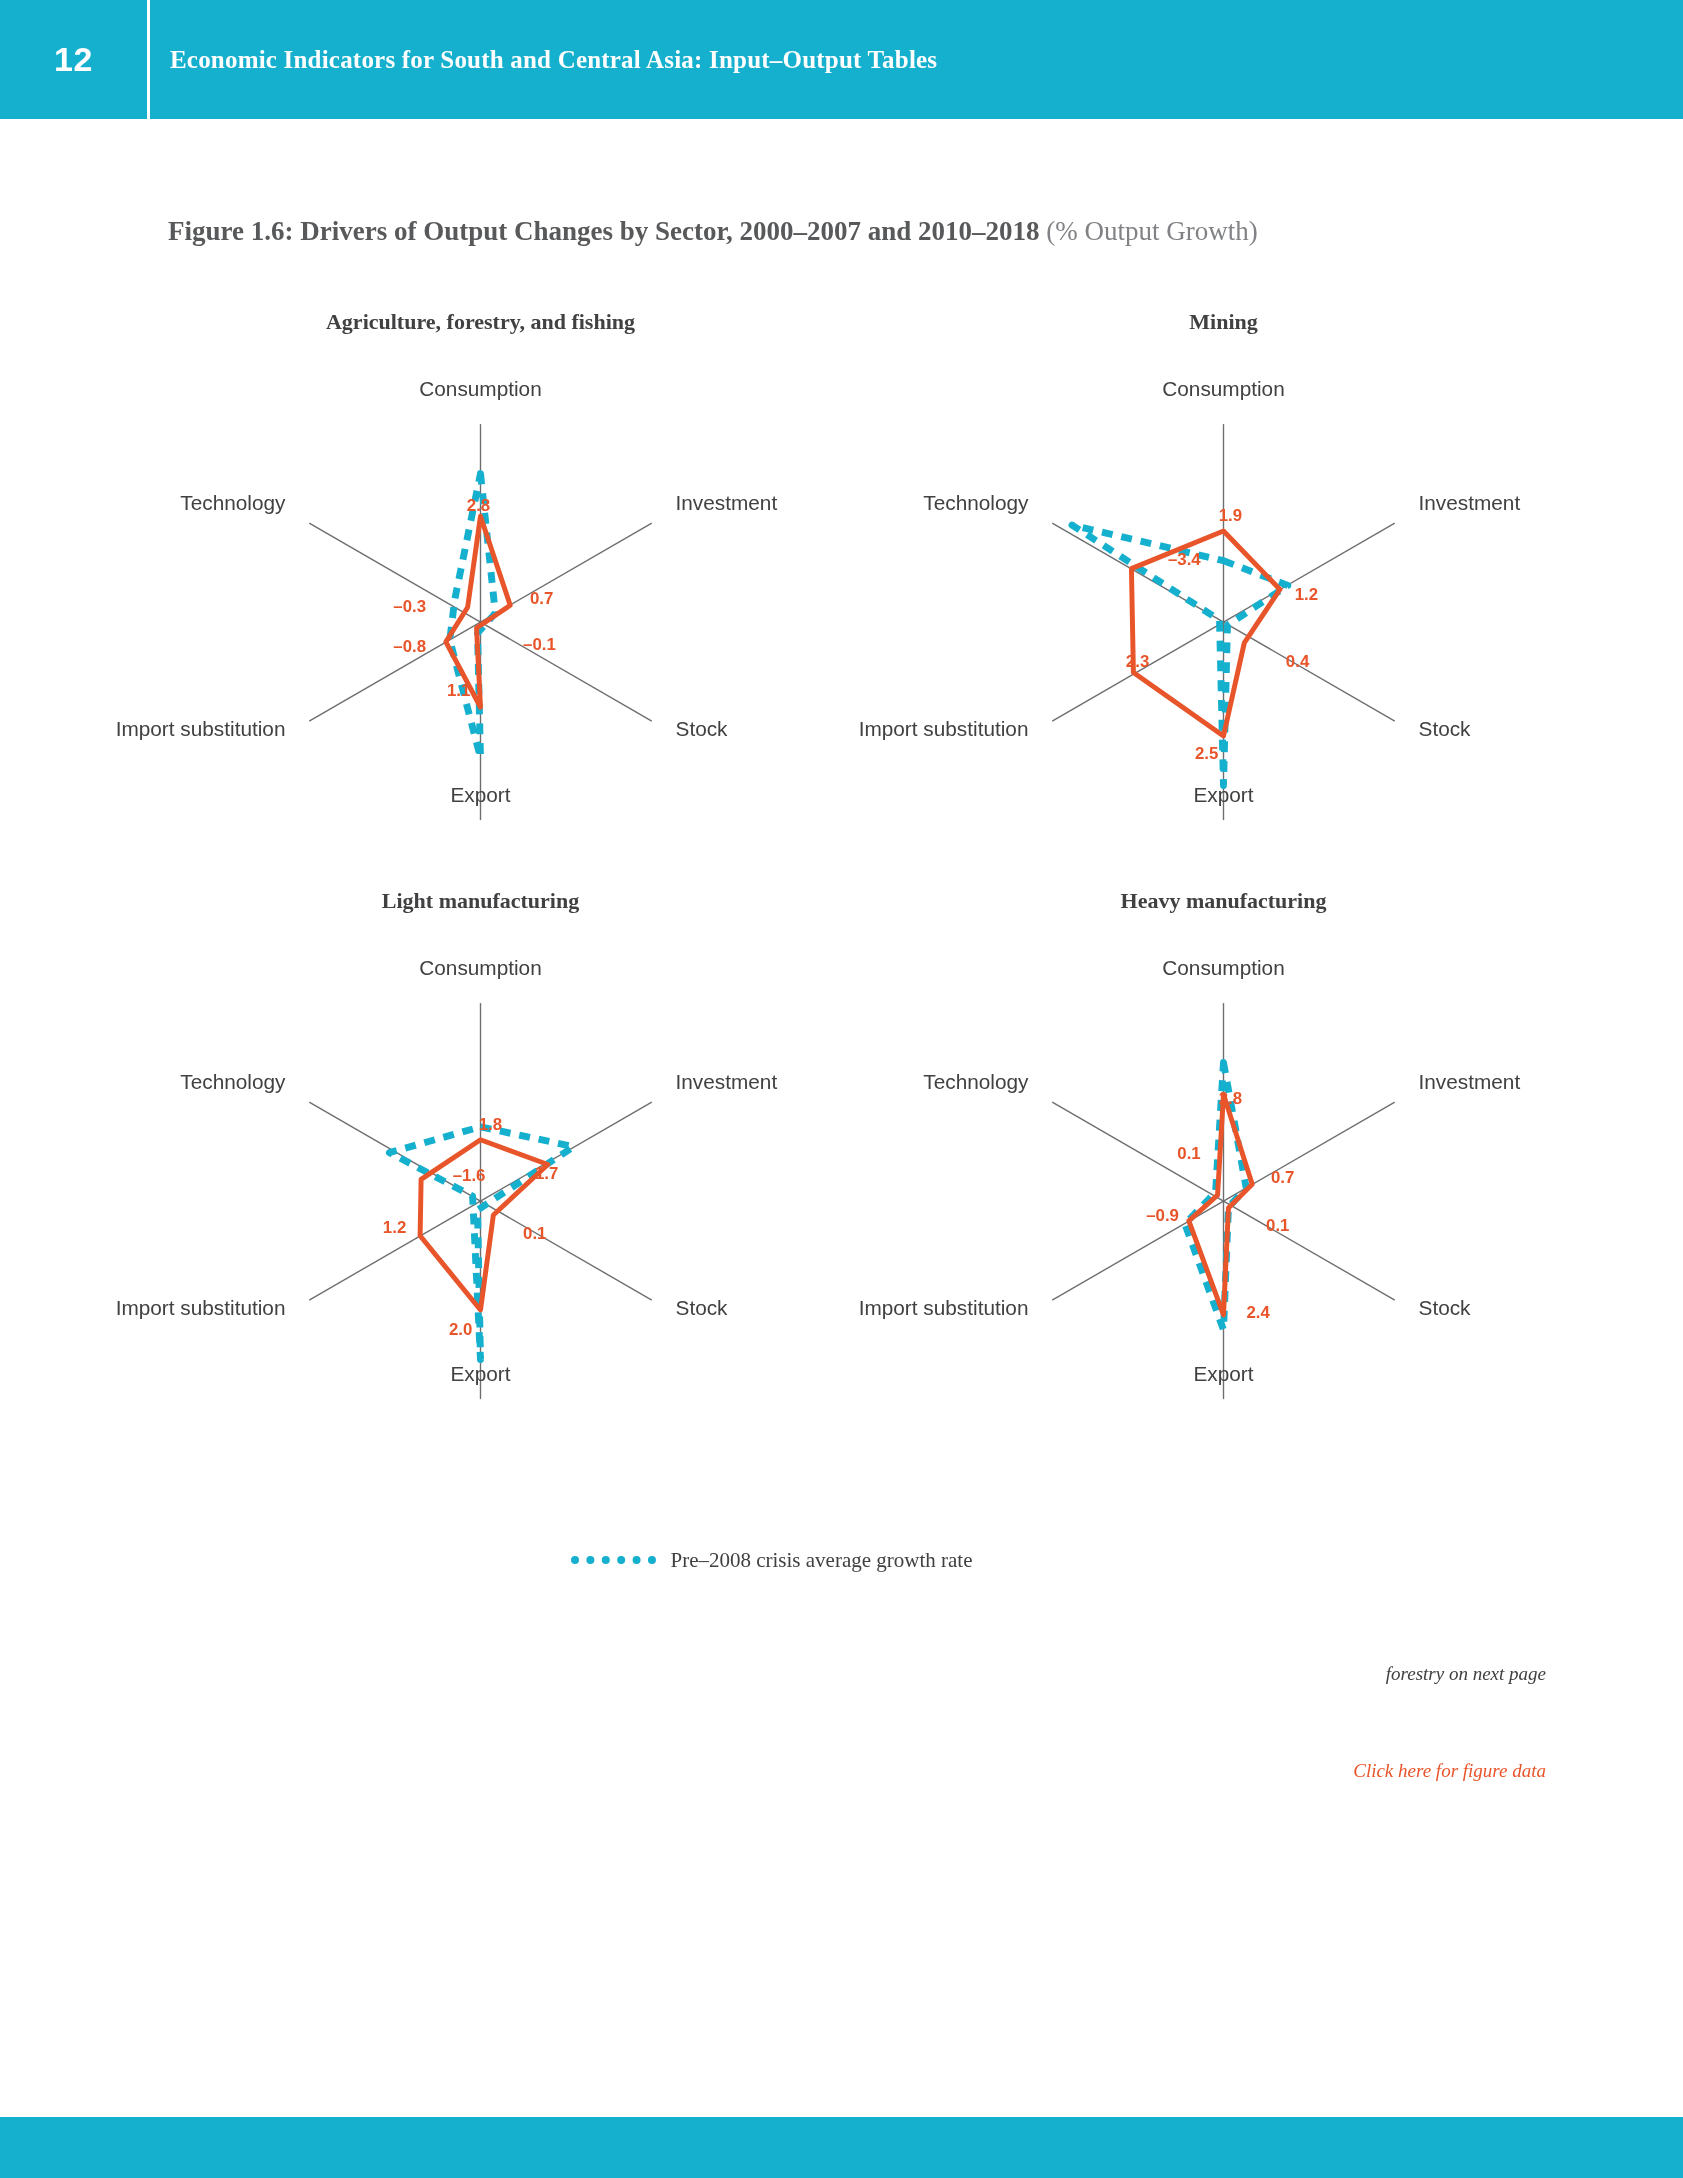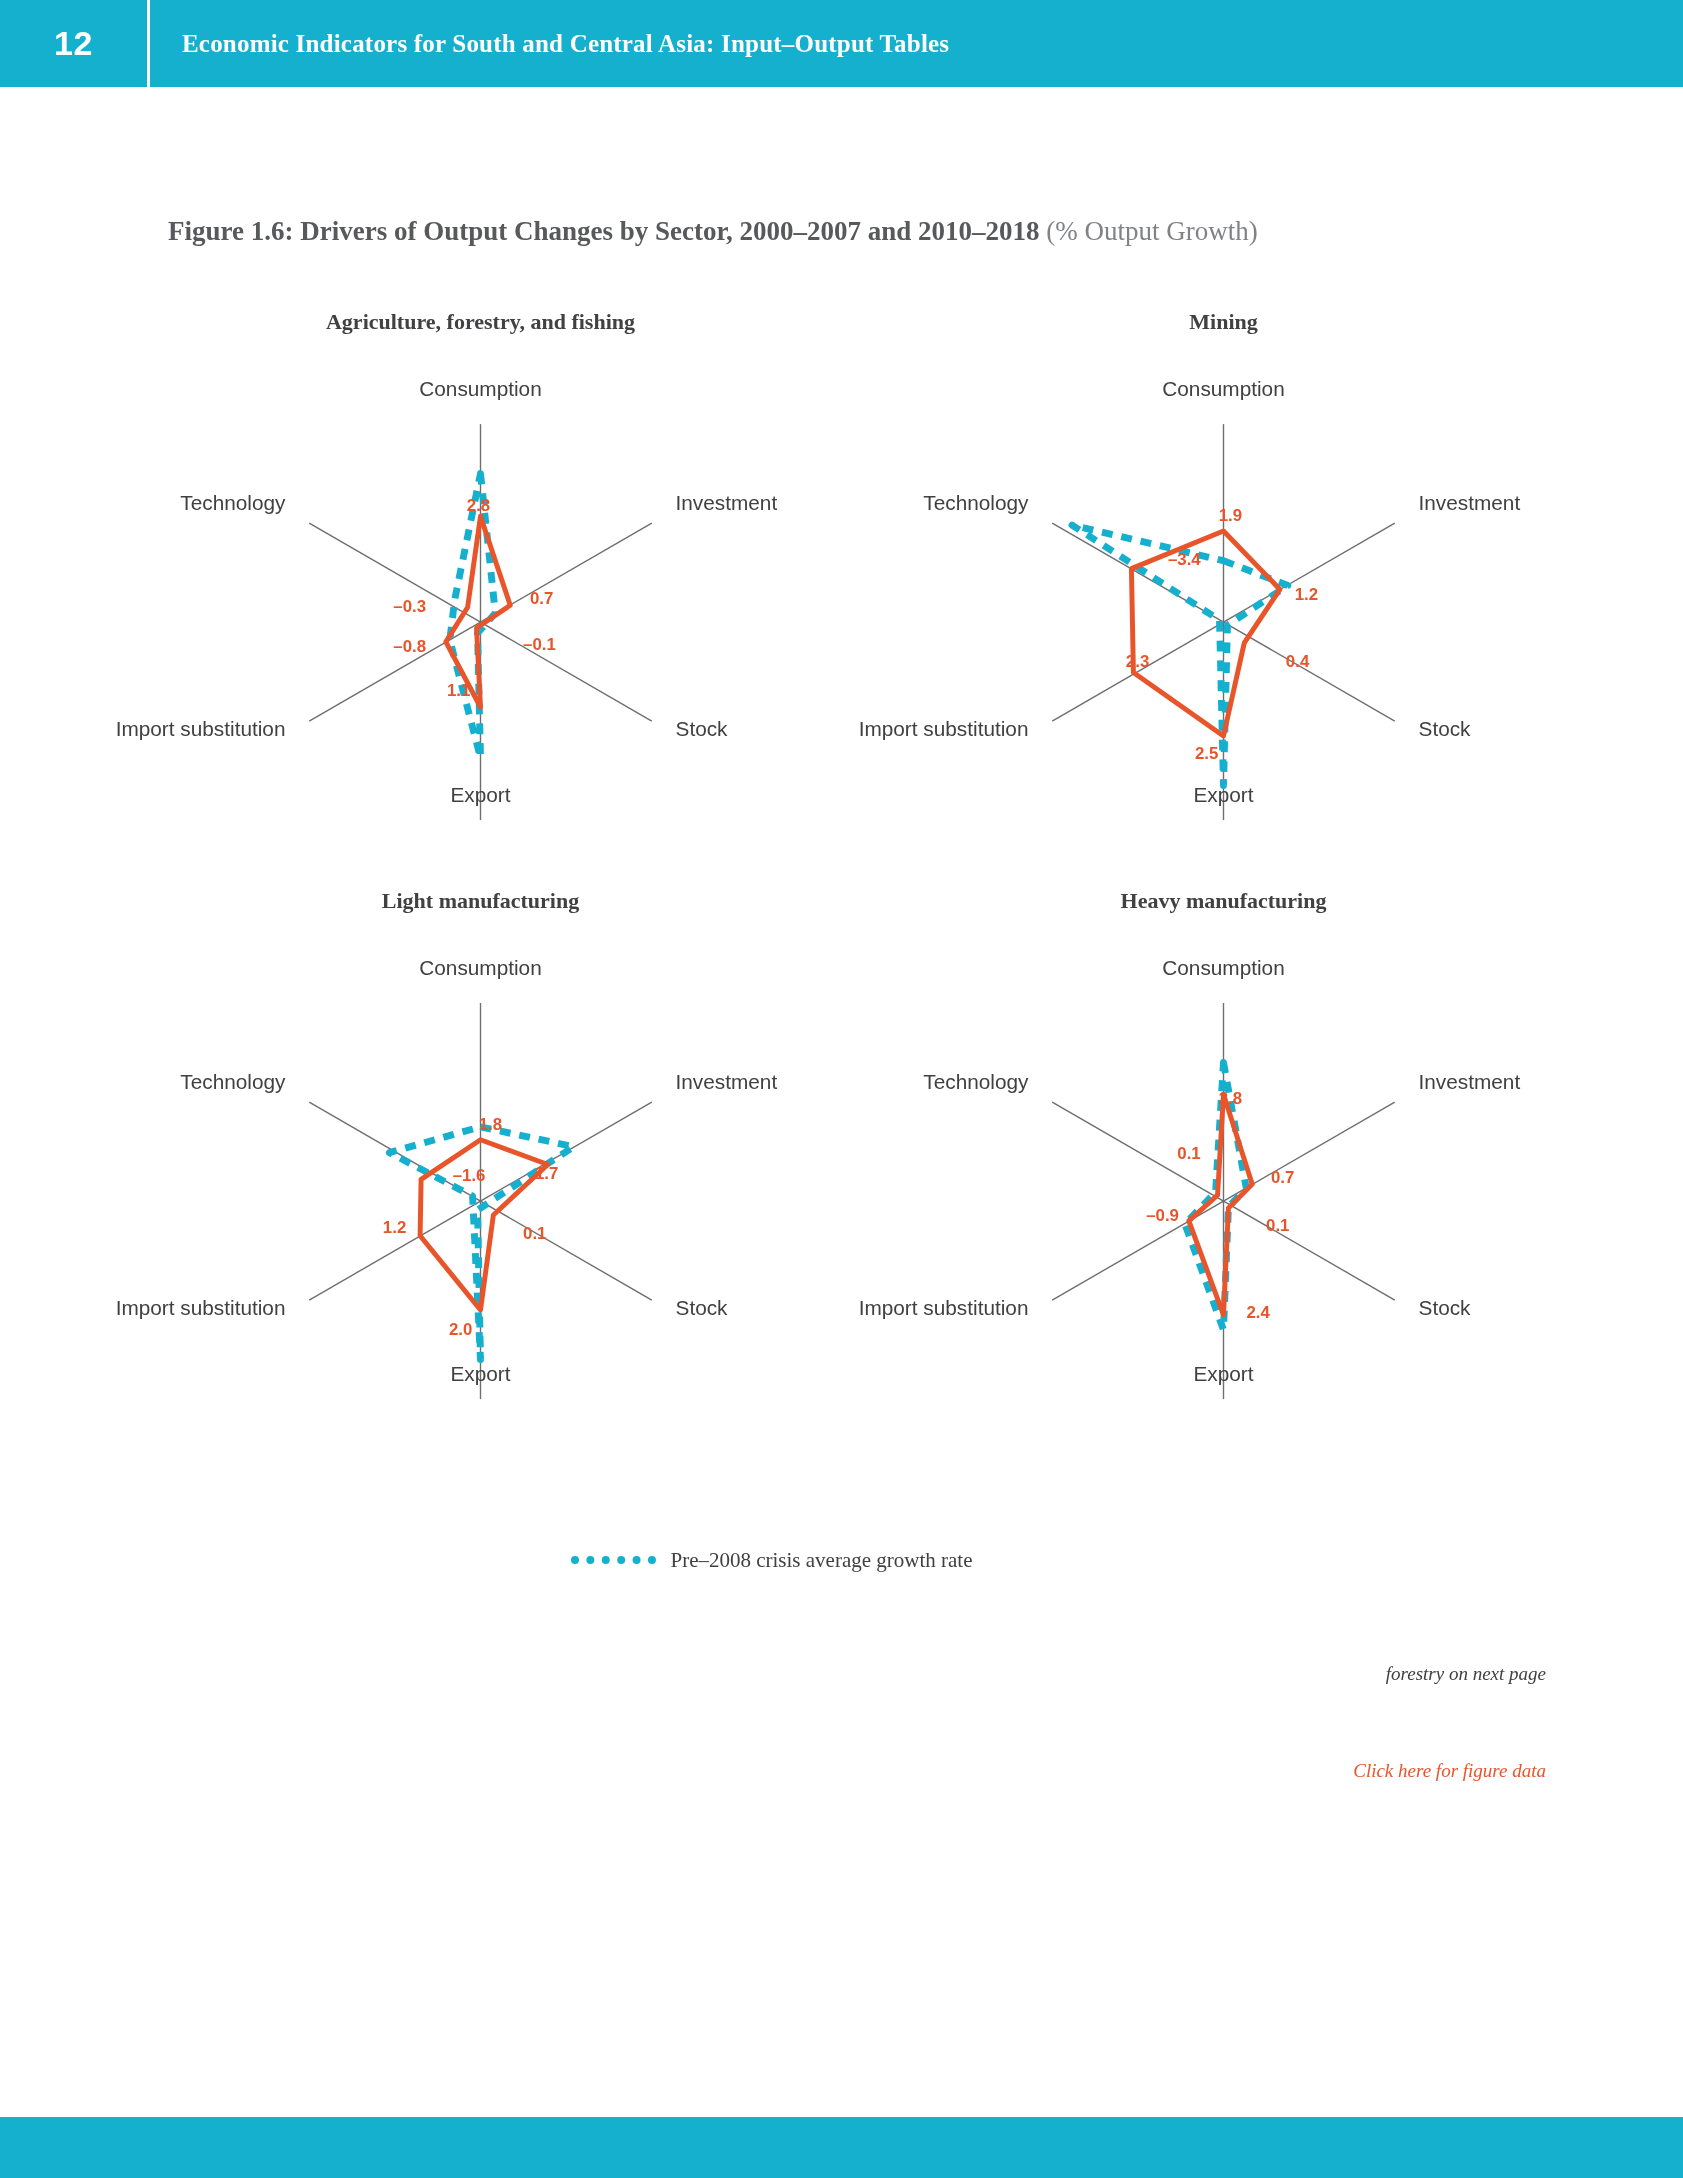--- a/index.html
+++ b/index.html
@@ -13,21 +13,21 @@
     font-family: "Liberation Sans", sans-serif;
     position: relative;
     overflow: hidden;
   }
   
   .page-header {
     position: absolute;
     top: 0;
     left: 0;
     width: 1683px;
-    height: 87px;
+    height: 119px;
     background: #16b0cf;
     display: flex;
     align-items: center;
   }
   .page-number {
     width: 147px;
     text-align: center;
     color: #ffffff;
     font-size: 34px;
     font-weight: bold;
@@ -36,21 +36,21 @@
   .header-divider {
     width: 3px;
     height: 119px;
     background: #ffffff;
   }
   .header-title {
     color: #ffffff;
     font-size: 25px;
     font-family: "Liberation Serif", serif;
     font-weight: bold;
-    padding-left: 32px;
+    padding-left: 20px;
     letter-spacing: 0.2px;
   }
   
   .page-footer {
     position: absolute;
     bottom: 0;
     left: 0;
     width: 1683px;
     height: 61px;
     background: #16b0cf;

